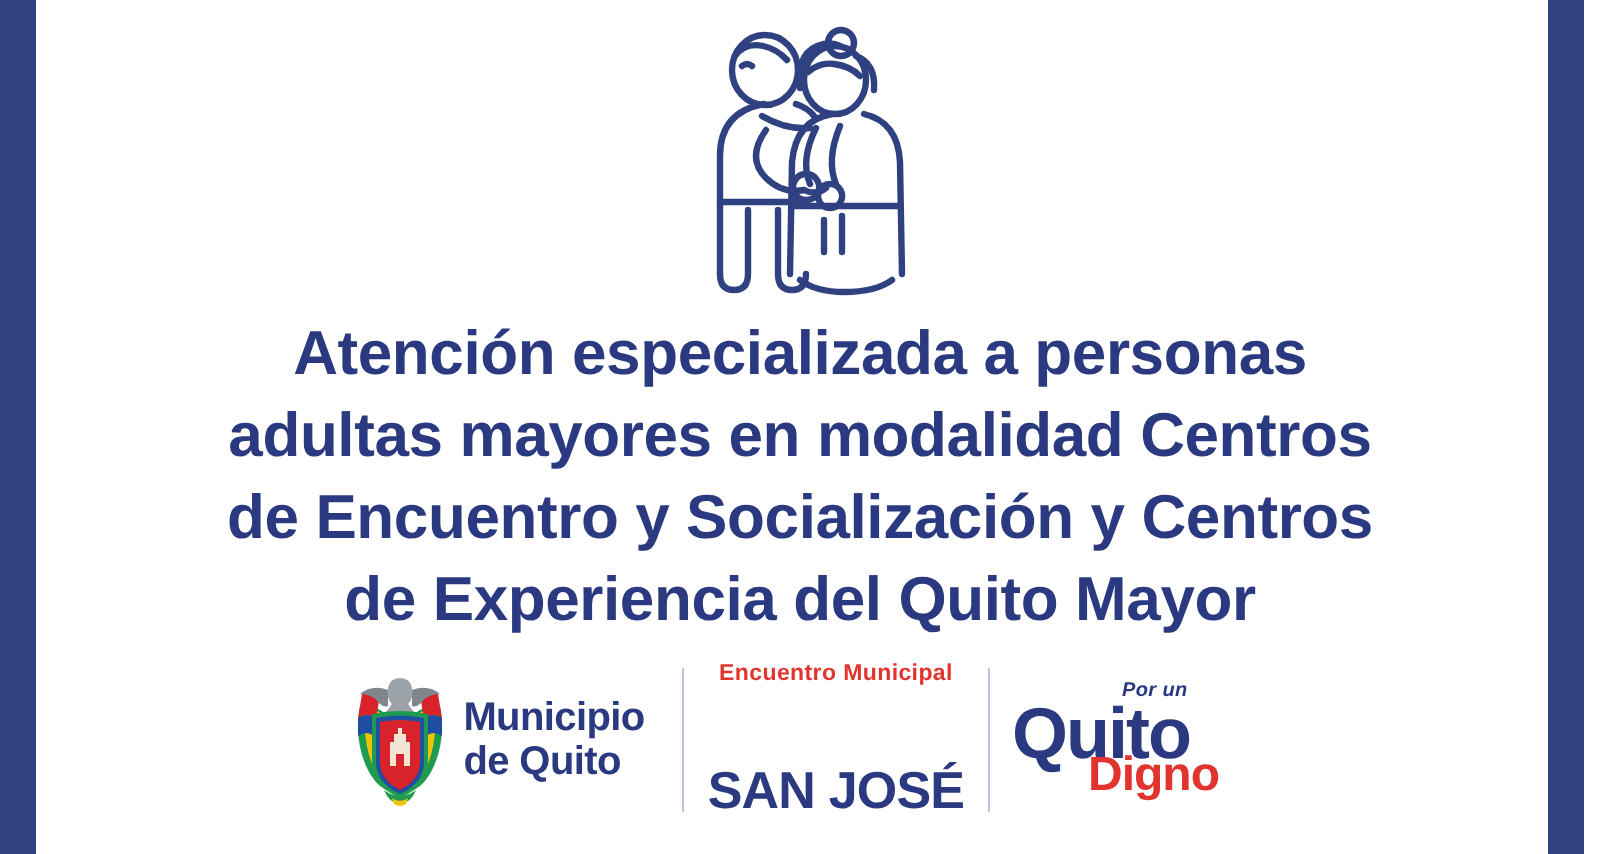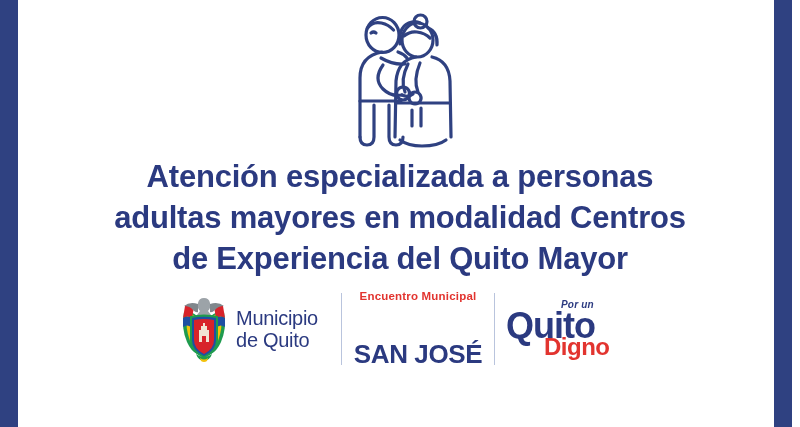--- a/index.html
+++ b/index.html
@@ -91,21 +91,21 @@
     width: 1px;
     height: 72px;
     background: #b9c4dd;
     flex: 0 0 auto;
   }
 
   
   .municipio-text {
     color: #2b3a80;
     font-size: 20px;
-    font-weight: normal;
+    font-weight: bold;
     line-height: 22px;
     letter-spacing: -0.3px;
     text-align: left;
     font-family: "Liberation Sans", sans-serif;
   }
   .municipio-text span { display: block; }
 
   
   .patronato-wrap { text-align: center; line-height: 1; }
   .patronato-top {
@@ -208,20 +208,21 @@
       <path d="M88 56 q-8 16 -3 28"></path>
       <path d="M100 55 q-7 17 -2 29"></path>
       <path d="M61 50 q12 7 24 6"></path>
       <path d="M83 79 a6.5 6.5 0 1 0 0.1 0 Z"></path>
       <path d="M95 84 a6 6 0 1 0 0.1 0 Z"></path>
     </svg>
 
     <h1 class="headline">
       <span class="hl-line">Atención especializada a personas</span>
       <span class="hl-line">adultas mayores en modalidad Centros</span>
+      <span class="hl-line">de Encuentro y Socialización y Centros</span>
       <span class="hl-line">de Experiencia del Quito Mayor</span>
     </h1>
 
     <div class="logo-strip">
 
       <div class="logo-cell municipio">
         <svg width="52" height="66" viewBox="0 0 52 66">
 
           <path d="M6 16 q-3 16 3 30 q4 9 10 12 l0 -38 q-6 -5 -13 -4 Z" fill="#1e9b4e"></path>
           <path d="M9 17 q-2 15 3 28 q3 7 8 10 l0 -33 q-5 -4 -11 -5 Z" fill="#f4c20d"></path>

